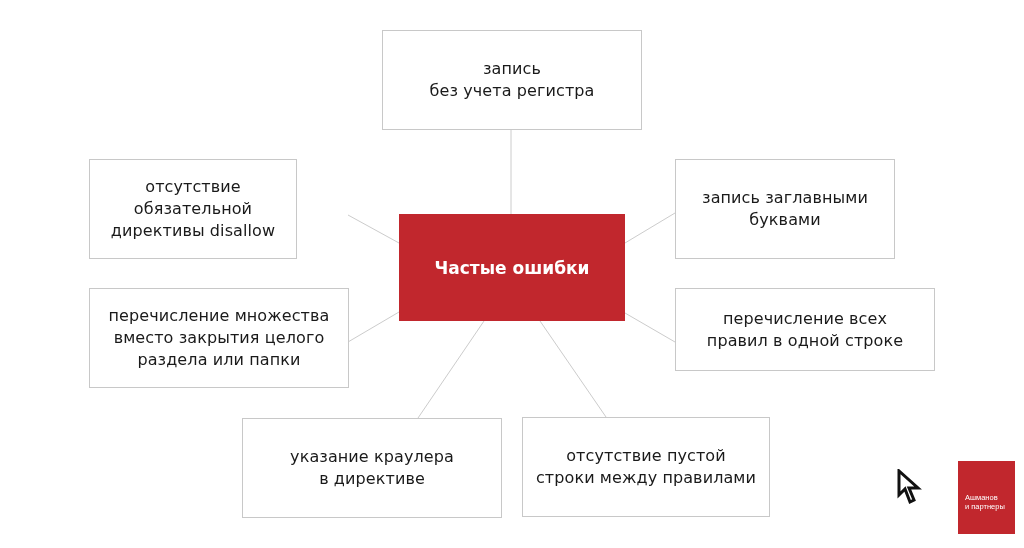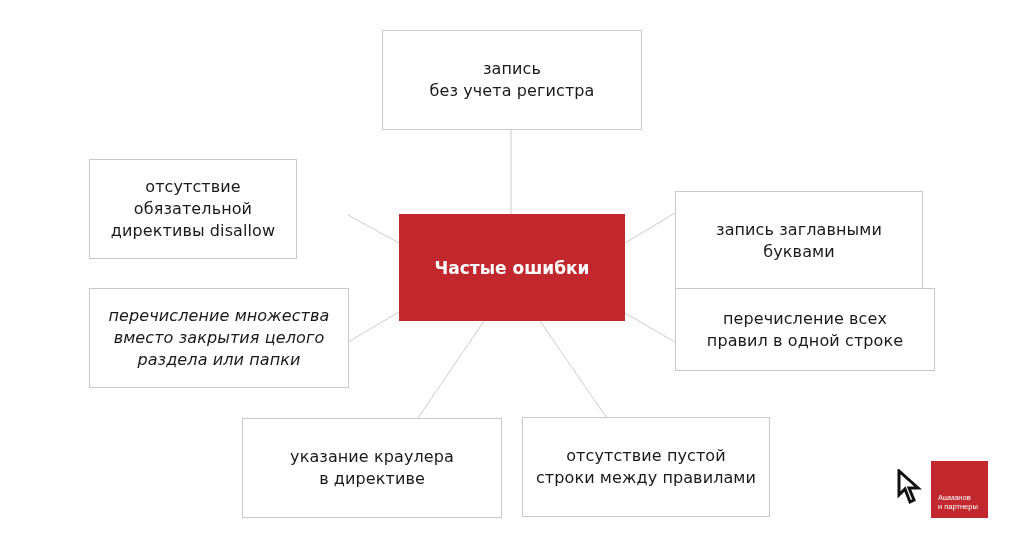--- a/index.html
+++ b/index.html
@@ -49,22 +49,22 @@
       font-size: 17px;
       font-weight: bold;
     }
     .logo-cursor {
       position: absolute;
       left: 896px; top: 469px;
       width: 26px; height: 36px;
     }
     .logo-badge {
       position: absolute;
-      left: 931px; top: 461px;
-      width: 57px; height: 57px;
+      left: 958px; top: 461px;
+      width: 57px; height: 73px;
       background: #C1272D;
       color: #ffffff;
       font-size: 7.5px;
       line-height: 9px;
       box-sizing: border-box;
       padding: 23px 0 8px 7px;
       white-space: pre-line;
       font-family: "Liberation Sans", sans-serif;
     }
   </style>
@@ -84,26 +84,26 @@
 <div class="box" style="left:382px; top:30px; width:260px; height:100px;">
   <span class="txt">запись
 без учета регистра</span>
 </div>
 
 <div class="box" style="left:89px; top:159px; width:208px; height:100px;">
   <span class="txt">отсутствие обязательной
 директивы disallow</span>
 </div>
 
-<div class="box" style="left:675px; top:159px; width:248px; height:100px;margin-top:32px;">
+<div class="box" style="left:675px; top:159px; width:220px; height:100px;">
   <span class="txt">запись заглавными
 буквами</span>
 </div>
 
-<div class="box" style="left:89px; top:288px; width:260px; height:100px;font-style:italic;">
+<div class="box" style="left:89px; top:288px; width:260px; height:100px;">
   <span class="txt">перечисление множества
 вместо закрытия целого
 раздела или папки</span>
 </div>
 
 <div class="box" style="left:675px; top:288px; width:260px; height:83px;">
   <span class="txt">перечисление всех
 правил в одной строке</span>
 </div>
 

